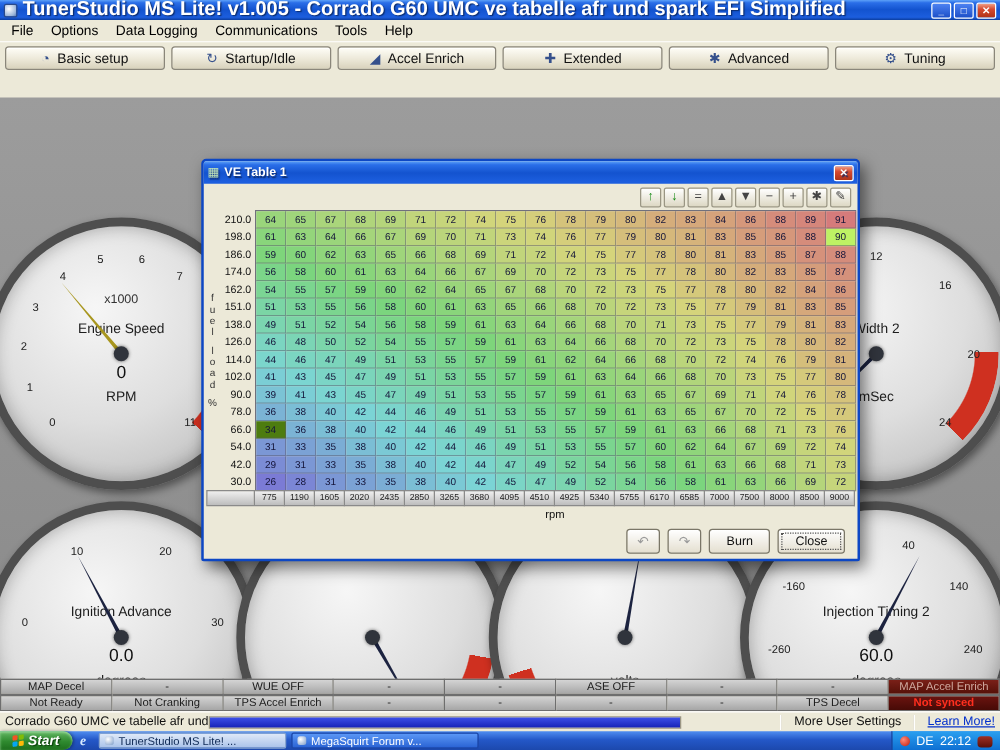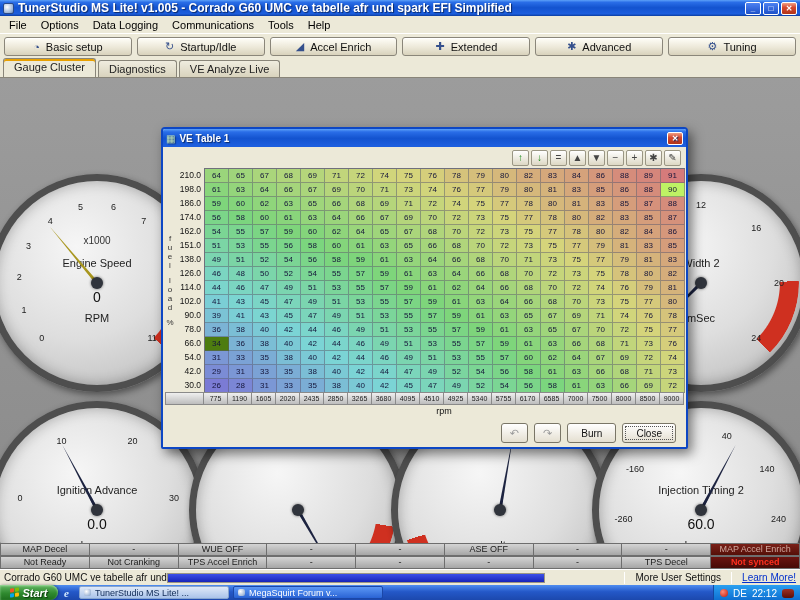--- a/index.html
+++ b/index.html
@@ -3,21 +3,21 @@
 <meta charset="utf-8">
 <style>
   *{margin:0;padding:0;box-sizing:border-box;font-family:"Liberation Sans",sans-serif;}
   body{background:#444;}
   #screen{position:relative;width:800px;height:600px;background:#ECE9D8;overflow:hidden;}
 
   
   .titlebar{position:absolute;left:0;top:0;width:800px;height:16px;
     background:linear-gradient(180deg,#5da1f8 0%,#2a6ee8 14%,#1353cf 48%,#1c5ede 86%,#0b3d9f 100%);
     display:flex;align-items:center;padding:0 3px;color:#fff;z-index:20;}
-  .titlebar .title{font-size:12px;font-weight:bold;text-shadow:1px 1px 1px #0a2a6a;flex:1;white-space:nowrap;overflow:hidden;}
+  .titlebar .title{font-size:16px;font-weight:bold;text-shadow:1px 1px 1px #0a2a6a;flex:1;white-space:nowrap;overflow:hidden;}
   .app-icon{width:11px;height:11px;margin-right:4px;border-radius:2px;border:1px solid #2a4a8a;
     background:radial-gradient(circle at 35% 35%,#ffffff,#9ab4d8 70%,#5a7ab0);}
   .winbtn{width:16px;height:13px;margin-left:2px;border:1px solid #fff;border-radius:2px;
     background:linear-gradient(#4d82f2,#1d50c8);color:#fff;font-size:8px;line-height:11px;text-align:center;font-weight:bold;}
   .winbtn.close{background:linear-gradient(#f0a086,#d6492f 40%,#b03318);}
 
   .menubar{position:absolute;top:16px;left:0;width:800px;height:18px;background:#ECE9D8;
     border-bottom:1px solid #fff;display:flex;align-items:center;padding-left:2px;z-index:20;}
   .menu-item{font-size:11px;padding:2px 7px;color:#000;}
 
@@ -178,25 +178,20 @@
       <div class="tb-btn">
         <span class="tb-icon">✱</span>
         <span>Advanced</span>
       </div>
       <div class="tb-btn">
         <span class="tb-icon">⚙</span>
         <span>Tuning</span>
       </div>
     </div>
 
-  <div class="tabs" id="tabs">
-      <div class="tab active">Gauge Cluster</div>
-      <div class="tab">Diagnostics</div>
-      <div class="tab">VE Analyze Live</div>
-    </div>
 
   <div class="gaugepanel" id="gaugepanel">
       <div class="gauge" style="left: -12px; top: 96px;">
         <div class="arc" style="background: conic-gradient(from 68deg, rgb(224, 200, 58) 0deg, rgb(224, 200, 58) 18deg, transparent 18deg);"></div>
         <div class="arc" style="background: conic-gradient(from 86deg, rgb(207, 48, 32) 0deg, rgb(207, 48, 32) 48deg, transparent 48deg);"></div>
         <span class="g-tick" style="left: 46.8457px; top: 157.154px;">0</span>
         <span class="g-tick" style="left: 28.9179px; top: 129.258px;">1</span>
         <span class="g-tick" style="left: 24.1987px; top: 96.4355px;">2</span>
         <span class="g-tick" style="left: 33.541px; top: 64.6186px;">3</span>
         <span class="g-tick" style="left: 55.2563px; top: 39.5578px;">4</span>

